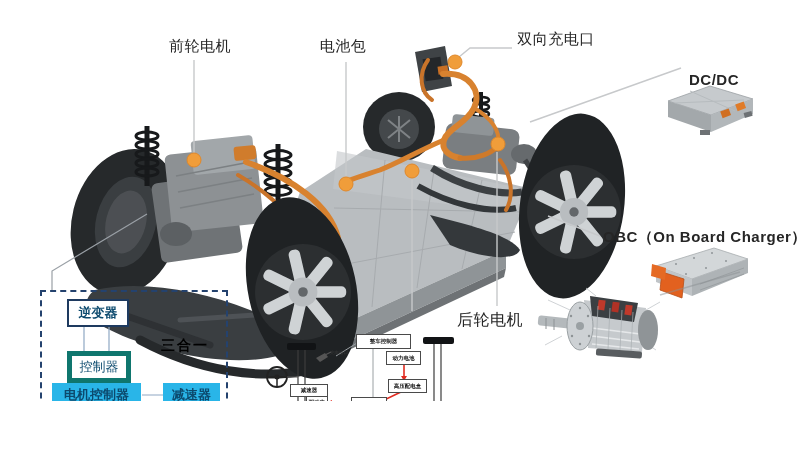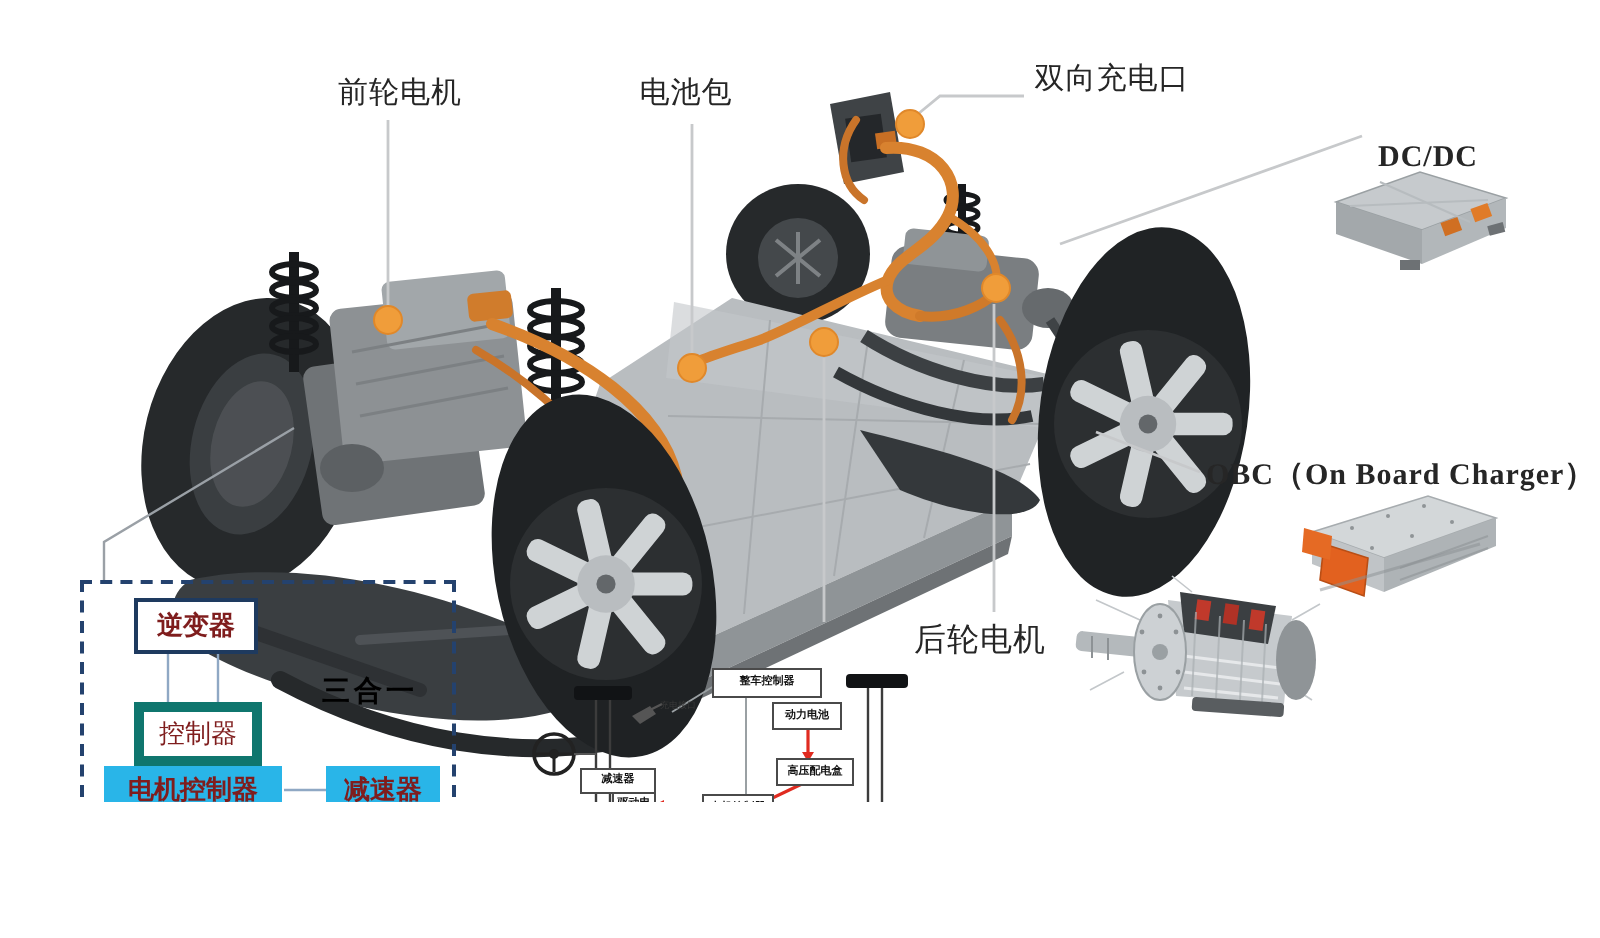--- a/index.html
+++ b/index.html
@@ -1,33 +1,33 @@
 <!DOCTYPE html>
 <html><head>
 <meta charset="utf-8">
 <style>
   html,body{margin:0;padding:0;background:#ffffff;}
   #slide{
     position:relative;width:800px;height:401px;background:#ffffff;overflow:hidden;
-    font-family:Liberation Serif, serif;color:#2b2b2b;
+    font-family:Liberation Sans, sans-serif;color:#2b2b2b;
   }
   #art{position:absolute;left:0;top:0;width:800px;height:469px;}
   .abs{position:absolute;white-space:nowrap;}
   .callout{font-size:15px;font-weight:500;color:#262626;letter-spacing:.5px;}
   .center{transform:translateX(-50%);}
   .iccu-title{font-size:11px;font-weight:bold;color:#1c1c1c;letter-spacing:0;}
   .caption-orange{font-size:14px;font-weight:600;color:#000000;letter-spacing:2px;}
   .page-num{font-size:11px;color:#8a8a8a;}
   .dashed-box{
     position:absolute;left:40px;top:290px;width:184px;height:125px;
     border:2px dashed #24426e;background:transparent;
   }
   .node{
     position:absolute;display:flex;align-items:center;justify-content:center;
-    font-weight:bold;color:#7f1d1d;text-align:center;
+    font-weight:bold;color:#0c4a6e;text-align:center;
   }
   .inverter{left:67px;top:299px;width:58px;height:24px;border:2px solid #1e3a5f;background:#fff;font-size:13px;}
   .controller{left:67px;top:351px;width:54px;height:22px;border:5px solid #0f766e;background:#fff;font-size:13px;font-weight:normal;}
   .mcu-big{left:52px;top:383px;width:89px;height:24px;background:#29b5e8;font-size:13px;}
   .reducer-big{left:163px;top:383px;width:57px;height:24px;background:#29b5e8;font-size:13px;}
   .mini{
     position:absolute;display:flex;align-items:center;justify-content:center;
     border:1px solid #4a4a4a;background:#fff;color:#111;
     font-size:5.5px;line-height:1.15;font-weight:bold;text-align:center;
   }

